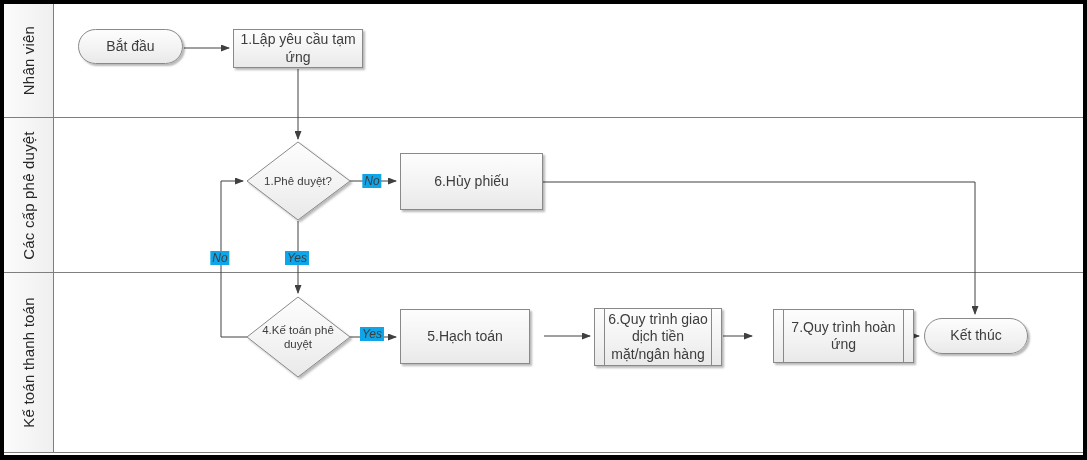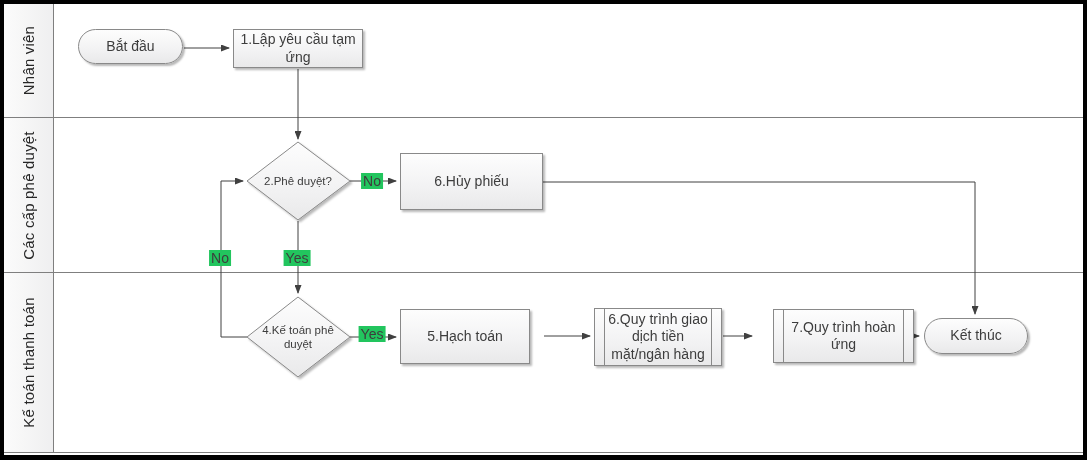--- a/index.html
+++ b/index.html
@@ -47,22 +47,22 @@
   .pbar{position:absolute;top:0;bottom:0;width:1px;background:var(--shape-border);}
   .pbar.l{left:9px;} .pbar.r{right:9px;}
   .node .lbl{padding:1px 3px;}
   .diamond-label{
     position:absolute;display:flex;align-items:center;justify-content:center;
     text-align:center;color:var(--text);font-size:11.5px;line-height:1.25;
     transform:translate(-50%,-50%);
   }
   .edge-label{
     position:absolute;transform:translate(-50%,-50%);
-    background:#22c55e;padding:0 2px;
-    color:var(--text);font-size:14px;white-space:nowrap;
+    background:#0ea5e9;padding:0 2px;
+    color:var(--text);font-size:12px;white-space:nowrap;font-style:italic;
   }
   svg.wires{position:absolute;left:0;top:0;width:1087px;height:460px;pointer-events:none;}
   .wire{stroke:var(--connector);stroke-width:1;fill:none;}
   .diamond{fill:url(#shapeGrad);stroke:var(--shape-border);stroke-width:1;filter:url(#shpShadow);}
 </style>
 </head>
 <body>
 
 <div class="stage">
   <div class="inner">
@@ -114,21 +114,21 @@
   </svg>
 
   <div class="node terminator" style="left:78px;top:29px;width:105px;height:35px;">
     <div class="lbl">Bắt đầu</div>
   </div>
 
   <div class="node" style="left:233px;top:29px;width:130px;height:39px;text-align:center;">
     <div class="lbl">1.Lập yêu cầu tạm ứng</div>
   </div>
 
-  <div class="diamond-label" style="left:298px;top:181px;width:100px;">2.Phê duyệt?</div>
+  <div class="diamond-label" style="left:298px;top:181px;width:100px;">1.Phê duyệt?</div>
 
   <div class="node" style="left:400px;top:153px;width:143px;height:57px;">
     <div class="lbl">6.Hủy phiếu</div>
   </div>
 
   <div class="diamond-label" style="left:298px;top:337px;width:92px;">4.Kế toán phê duyệt</div>
 
   <div class="node" style="left:400px;top:309px;width:130px;height:55px;">
     <div class="lbl">5.Hạch toán</div>
   </div>

